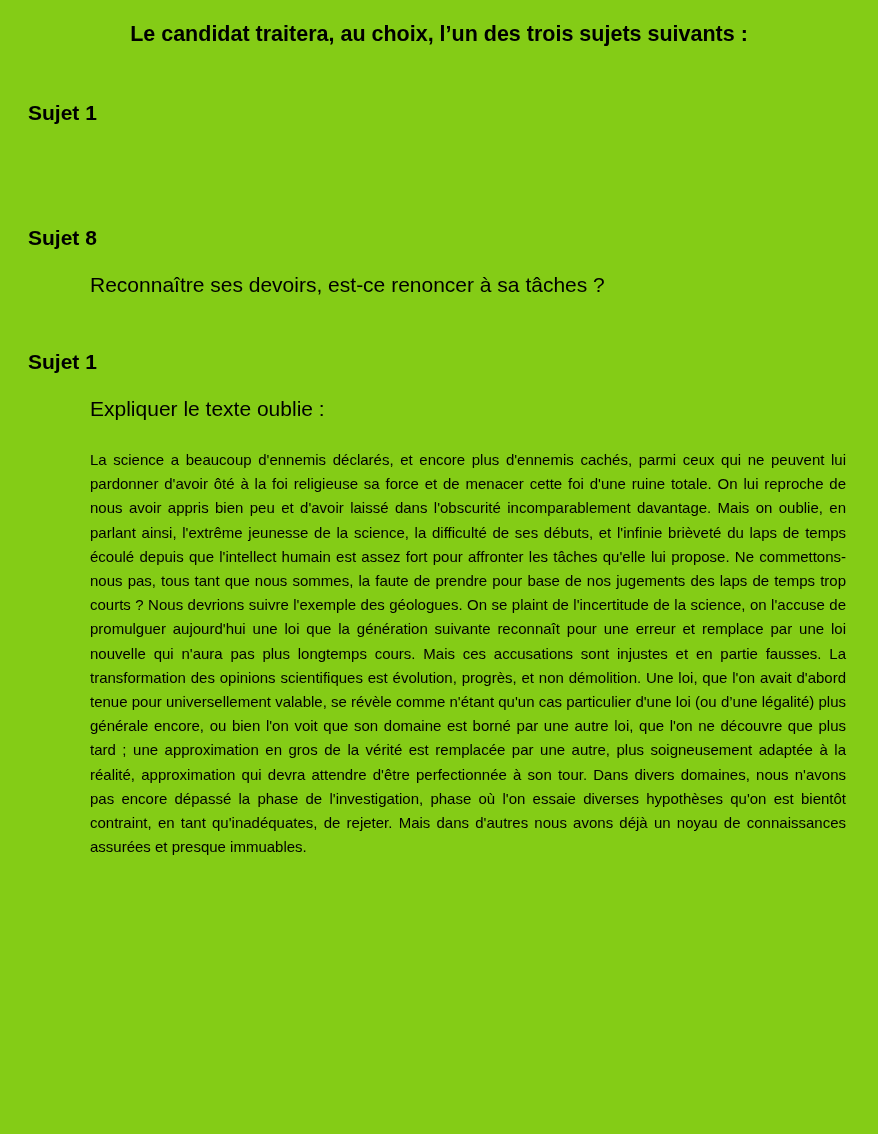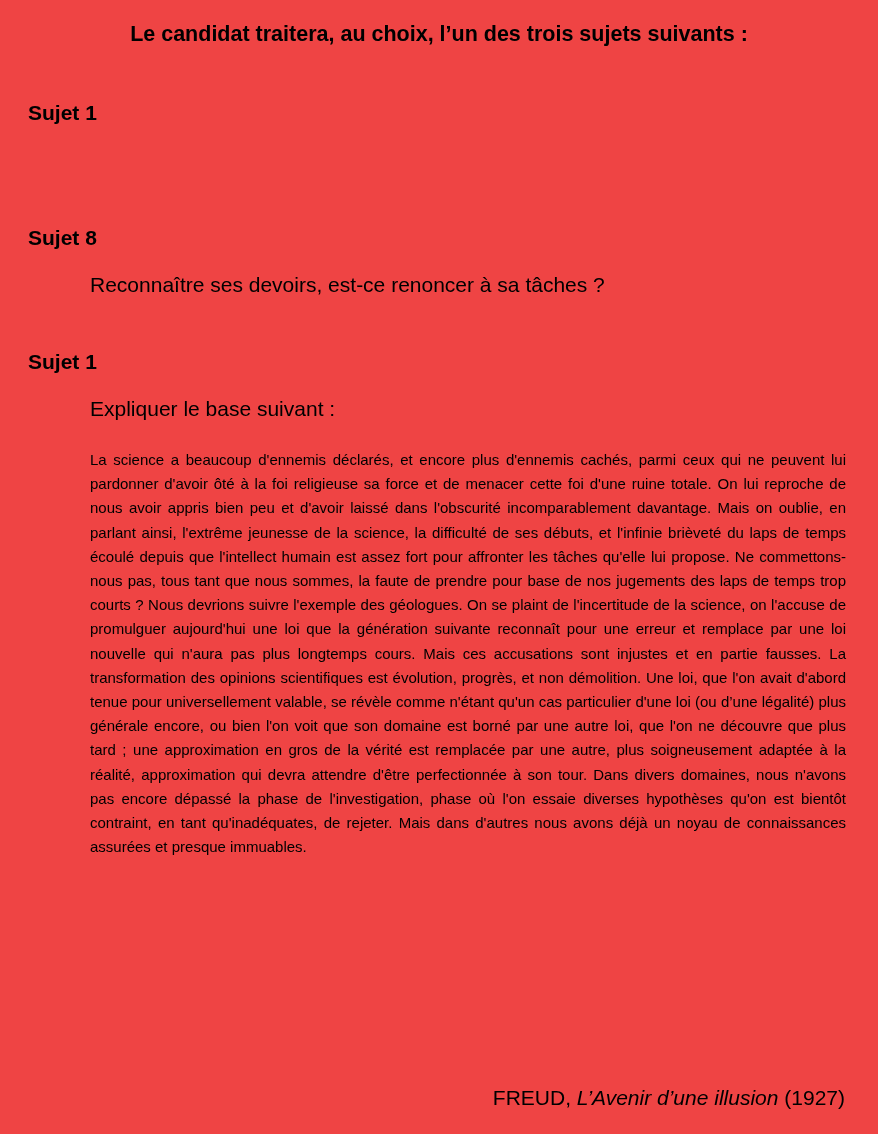--- a/index.html
+++ b/index.html
@@ -4,21 +4,21 @@
 <style>
   html, body {
     margin: 0;
     padding: 0;
     background: #ffffff;
   }
   .page {
     position: relative;
     width: 878px;
     height: 1134px;
-    background: #ef4444;
+    background: #84cc16;
     color: #000000;
     font-family: "Liberation Sans", sans-serif;
     overflow: hidden;
   }
   .doc-title {
     position: absolute;
     top: 22px;
     left: 0;
     width: 100%;
     text-align: center;
@@ -71,21 +71,18 @@
 <div class="page">
 
   <div class="doc-title">Le candidat traitera, au choix, l’un des trois sujets suivants :</div>
 
   <div class="subject-heading s1">Sujet 1</div>
 
   <div class="subject-heading s2">Sujet 8</div>
   <div class="subject-text s2">Reconnaître ses devoirs, est-ce renoncer à sa tâches ?</div>
 
   <div class="subject-heading s3">Sujet 1</div>
-  <div class="subject-text s3">Expliquer le base suivant :</div>
+  <div class="subject-text s3">Expliquer le texte oublie :</div>
 
   <div class="passage">La science a beaucoup d'ennemis déclarés, et encore plus d'ennemis cachés, parmi ceux qui ne peuvent lui pardonner d'avoir ôté à la foi religieuse sa force et de menacer cette foi d'une ruine totale. On lui reproche de nous avoir appris bien peu et d'avoir laissé dans l'obscurité incomparablement davantage. Mais on oublie, en parlant ainsi, l'extrême jeunesse de la science, la difficulté de ses débuts, et l'infinie brièveté du laps de temps écoulé depuis que l'intellect humain est assez fort pour affronter les tâches qu'elle lui propose. Ne commettons-nous pas, tous tant que nous sommes, la faute de prendre pour base de nos jugements des laps de temps trop courts ? Nous devrions suivre l'exemple des géologues. On se plaint de l'incertitude de la science, on l'accuse de promulguer aujourd'hui une loi que la génération suivante reconnaît pour une erreur et remplace par une loi nouvelle qui n'aura pas plus longtemps cours. Mais ces accusations sont injustes et en partie fausses. La transformation des opinions scientifiques est évolution, progrès, et non démolition. Une loi, que l'on avait d'abord tenue pour universellement valable, se révèle comme n'étant qu'un cas particulier d'une loi (ou d’une légalité) plus générale encore, ou bien l'on voit que son domaine est borné par une autre loi, que l'on ne découvre que plus tard ; une approximation en gros de la vérité est remplacée par une autre, plus soigneusement adaptée à la réalité, approximation qui devra attendre d'être perfectionnée à son tour. Dans divers domaines, nous n'avons pas encore dépassé la phase de l'investigation, phase où l'on essaie diverses hypothèses qu'on est bientôt contraint, en tant qu'inadéquates, de rejeter. Mais dans d'autres nous avons déjà un noyau de connaissances assurées et presque immuables.</div>
 
-  <div class="attribution">
-    <span>FREUD, </span><span class="work">L’Avenir d’une illusion</span><span> (1927)</span>
-  </div>
 
 </div>
 
 </body></html>

